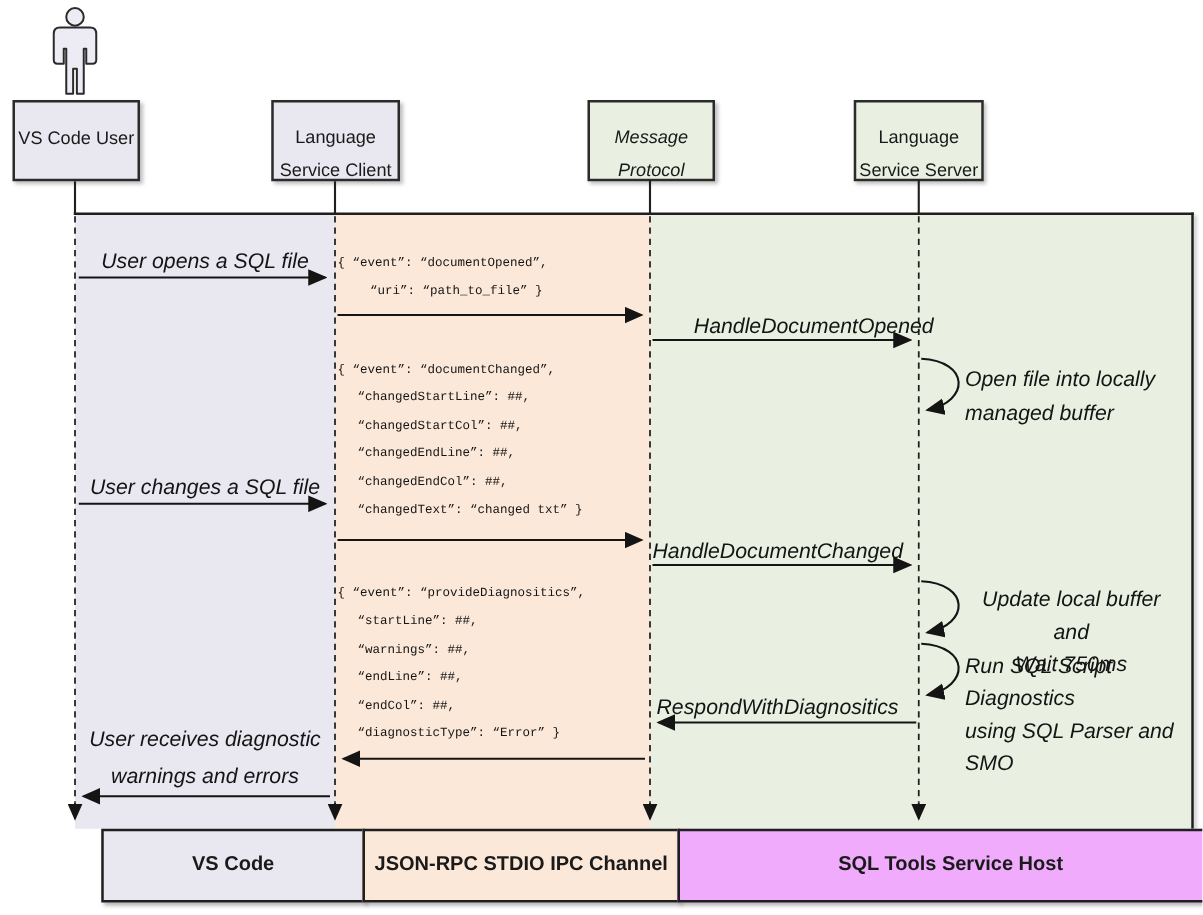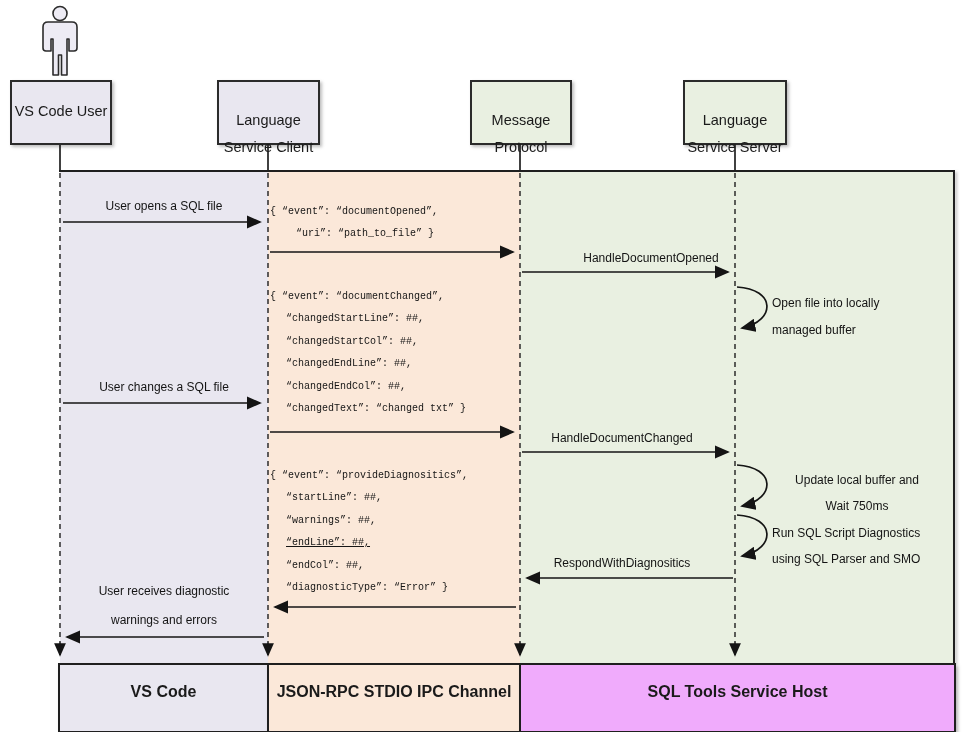--- a/index.html
+++ b/index.html
@@ -13,34 +13,35 @@
   .band.peach{background:#fbe8d9;}
   .band.green{background:#e9f0e1;}
   .edge{position:absolute;background:#1f1f1f;}
   
   .actor-box{
     position:absolute;height:65px;border:2px solid #2b2b2b;box-sizing:border-box;
     text-align:center;font-size:14.5px;box-shadow:2px 2px 3px rgba(110,110,110,.45);
   }
   .actor-box.lavender{background:#e9e7f0;}
   .actor-box.green{background:#e9f0e1;}
-  .actor-box .two{padding-top:25px;line-height:27px;}
+  .actor-box .two{padding-top:15px;line-height:27px;}
   .actor-box .one{line-height:59px;}
   
   .lane-box{
-    position:absolute;top:663px;height:70px;border:2px solid #1f1f1f;box-sizing:border-box;
+    position:absolute;top:663px;height:59px;border:2px solid #1f1f1f;box-sizing:border-box;
     text-align:center;font-weight:bold;font-size:16px;line-height:54px;
     box-shadow:2px 3px 3px rgba(110,110,110,.5);
+    margin-left:23px;
   }
   .lane-box.lavender{background:#e9e7f0;}
   .lane-box.peach{background:#fbe8d9;}
   .lane-box.green{background:#f0abfc;}
   
   .ilabel{
-    position:absolute;font-size:12px;color:#141414;
+    position:absolute;font-style:italic;font-size:17px;color:#141414;
     white-space:pre-line;
   }
   .center{text-align:center;}
   .note{line-height:27px;}
   .lh26{line-height:26px;}
   .lh29{line-height:29px;}
   
   .code{
     position:absolute;font-family:"Liberation Mono","DejaVu Sans Mono",monospace;
     font-size:10px;line-height:18px;white-space:nowrap;color:#151515;
@@ -60,21 +61,21 @@
 
   <div class="actor-box lavender" style="left:10px;top:80px;width:102px;">
     <div class="one">VS Code User</div>
   </div>
   <div class="actor-box lavender" style="left:217px;top:80px;width:103px;">
     <div class="two">
       <div>Language</div>
       <div>Service Client</div>
     </div>
   </div>
-  <div class="actor-box green" style="left:470px;top:80px;width:102px;">
+  <div class="actor-box green" style="left:470px;top:80px;width:102px;font-style:italic;">
     <div class="two">
       <div>Message</div>
       <div>Protocol</div>
     </div>
   </div>
   <div class="actor-box green" style="left:683px;top:80px;width:104px;">
     <div class="two">
       <div>Language</div>
       <div>Service Server</div>
     </div>
@@ -161,17 +162,17 @@
   <div class="code" style="left:270px;top:288px;">{ “event”: “documentChanged”,</div>
   <div class="code" style="left:286px;top:333px;">“changedStartCol”: ##,</div>
   <div class="code" style="left:286px;top:310px;">“changedStartLine”: ##,</div>
   <div class="code" style="left:286px;top:355px;">“changedEndLine”: ##,</div>
   <div class="code" style="left:286px;top:378px;">“changedEndCol”: ##,</div>
   <div class="code" style="left:286px;top:400px;">“changedText”: “changed txt” }</div>
 
   <div class="code" style="left:270px;top:467px;text-align:right;">{ “event”: “provideDiagnositics”,</div>
   <div class="code" style="left:286px;top:489px;">“startLine”: ##,</div>
   <div class="code" style="left:286px;top:512px;">“warnings”: ##,</div>
-  <div class="code" style="left:286px;top:534px;text-decoration:underline;">“endLine”: ##,</div>
+  <div class="code" style="left:286px;top:534px;">“endLine”: ##,</div>
   <div class="code" style="left:286px;top:557px;">“endCol”: ##,</div>
   <div class="code" style="left:286px;top:579px;">“diagnosticType”: “Error” }</div>
 
 </div>
 
 </body></html>

